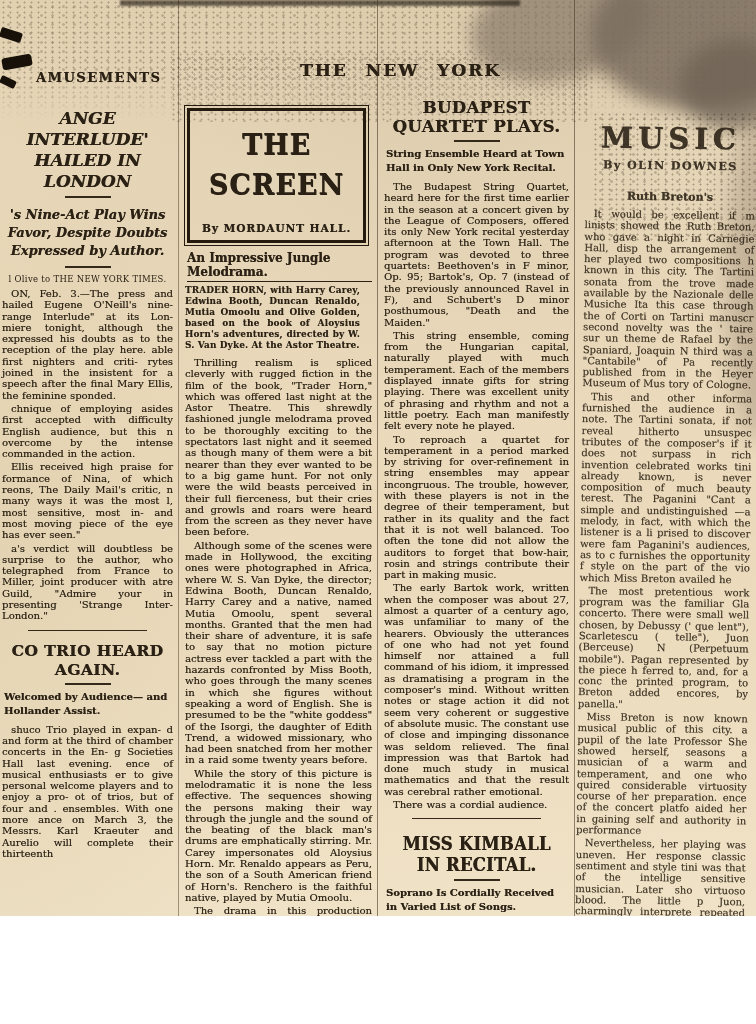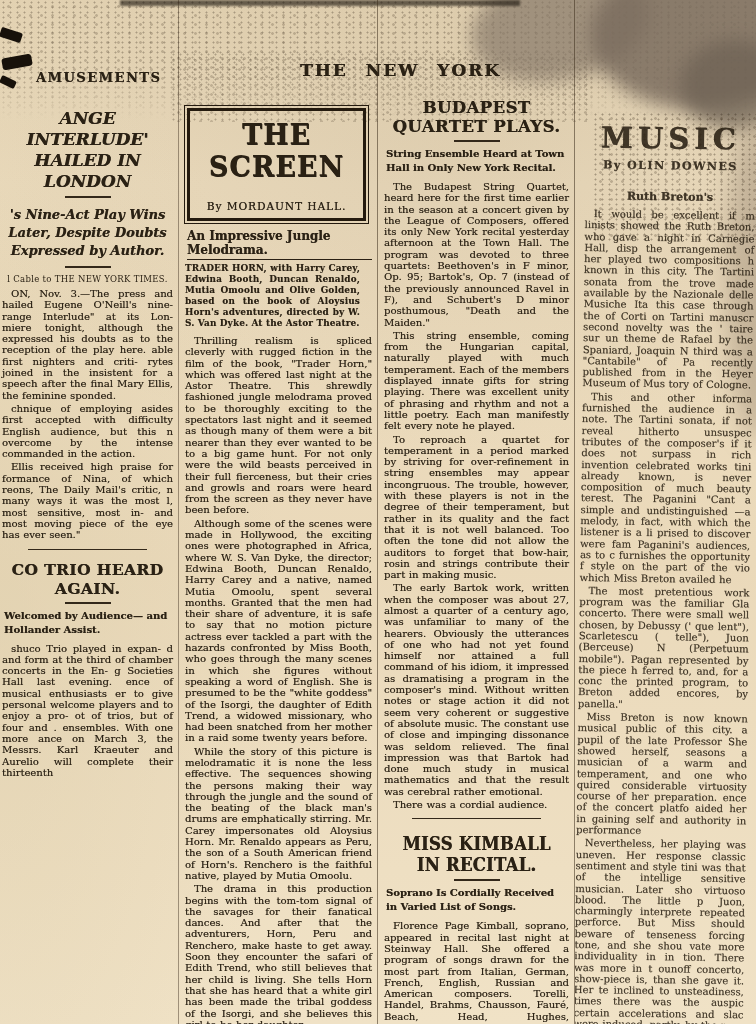--- a/index.html
+++ b/index.html
@@ -1,18 +1,18 @@
 <!DOCTYPE html>
 <html><head>
 <meta charset="utf-8">
 <style>
   html,body{margin:0;padding:0;}
   .page{
     position:relative;
-    width:756px;height:1024px;
+    width:756px;height:916px;
     overflow:hidden;
     background:
       radial-gradient(ellipse 900px 500px at 60% 15%, rgba(120,100,70,.10), transparent 60%),
       radial-gradient(ellipse 400px 900px at 0% 60%, rgba(220,205,170,.5), transparent 70%),
       linear-gradient(180deg,#e3d2b2 0%, #ecdcbe 18%, #ead9ba 55%, #f0e2c6 100%);
     font-family:"DejaVu Serif","Liberation Serif",serif;
     color:#2a2114;
   }
   
   .speckle{
@@ -86,24 +86,24 @@
     line-height:14px;margin:5px 2px 6px 2px;
     text-shadow:.25px .25px 0 rgba(25,17,8,.6);
   }
   .article-divider{width:70%;height:1px;background:#33281a;margin:8px auto 2px auto;}
   
   .screen-box{
     border:3px solid #241a0e;outline:1px solid #241a0e;outline-offset:2px;
     margin:4px 6px 8px 2px;padding:8px 4px 6px 4px;text-align:center;
   }
   .screen-title{
-    font-size:27px;font-weight:bold;letter-spacing:1px;line-height:32px;margin:0;
+    font-size:27px;font-weight:bold;letter-spacing:1px;line-height:40px;margin:6px;
     text-shadow:.5px .5px 0 rgba(20,13,6,.9);
   }
-  .screen-byline{font-size:10.5px;font-weight:normal;letter-spacing:1px;margin-top:17px;
+  .screen-byline{font-size:10.5px;font-weight:bold;letter-spacing:1px;margin-top:17px;
     text-shadow:.3px .3px 0 rgba(20,13,6,.7);}
   .review-title{
     font-size:12px;font-weight:bold;text-align:left;margin:2px 0 1px 2px;
     border-bottom:1.5px solid #2a2014;padding-bottom:2px;
     text-shadow:.3px .3px 0 rgba(25,17,8,.7);
   }
   .cast-note{
     font-size:8.8px;line-height:11px;text-align:justify;font-weight:bold;
     margin:3px 12px 6px 0;letter-spacing:.2px;
     text-shadow:.2px .2px 0 rgba(42,33,20,.5);
@@ -145,27 +145,28 @@
   <div class="tear tear-tl3"></div>
   <div class="tear tear-top"></div>
 
   <div class="section-label">AMUSEMENTS</div>
   <div class="masthead">THE NEW YORK</div>
 
   <section class="col col1">
     <article>
       <h1 class="hl-ital"><span>ANGE INTERLUDE'</span><br><span>HAILED IN LONDON</span></h1>
       <div class="rule rule-short"></div>
-      <div class="subhead-ital">'s Nine-Act Play Wins Later, Despite Doubts Expressed by Author.</div>
-      <div class="rule rule-short"></div>
-      <div class="dateline">l Cable to THE NEW YORK TIMES.</div>
-      <div>
-          <p class="para">ON, Nov. 3.—The press and hailed Eugene O'Neill's nine- range Interlude" at its Lon- miere tonight, although the expressed his doubts as to the reception of the play here. able first nighters and criti- rytes joined in the insistent for a speech after the final Mary Ellis, the feminine sponded.</p>
+      <div class="subhead-ital">'s Nine-Act Play Wins Favor, Despite Doubts Expressed by Author.</div>
+      <div class="rule rule-short"></div>
+      <div class="dateline">l Olive to THE NEW YORK TIMES.</div>
+      <div>
+          <p class="para">ON, Feb. 3.—The press and hailed Eugene O'Neill's nine- range Interlude" at its Lon- miere tonight, although the expressed his doubts as to the reception of the play here. able first nighters and criti- rytes joined in the insistent for a speech after the final Mary Ellis, the feminine sponded.</p>
           <p class="para">chnique of employing asides first accepted with difficulty English audience, but this n overcome by the intense commanded in the action.</p>
           <p class="para">Ellis received high praise for formance of Nina, of which reons, The Daily Mail's critic, n many ways it was the most l, most sensitive, most in- and most moving piece of the eye has ever seen."</p>
+          <p class="para">a's verdict will doubtless be surprise to the author, who telegraphed from France to Miller, joint producer with atre Guild, "Admire your in presenting 'Strange Inter- London."</p>
         </div>
       <div class="article-divider"></div>
       <h2 class="hl-caps">CO TRIO HEARD AGAIN.</h2>
       <div class="rule rule-short"></div>
       <div class="subhead-bold">Welcomed by Audience— and Hollander Assist.</div>
       <div>
           <p class="para">shuco Trio played in expan- d and form at the third of chamber concerts in the En- g Societies Hall last evening. ence of musical enthusiasts er to give personal welcome players and to enjoy a pro- ot of trios, but of four and . ensembles. With one more ance on March 3, the Messrs. Karl Kraeuter and Aurelio will complete their thirteenth</p>
         </div>
     </article>
   </section>

